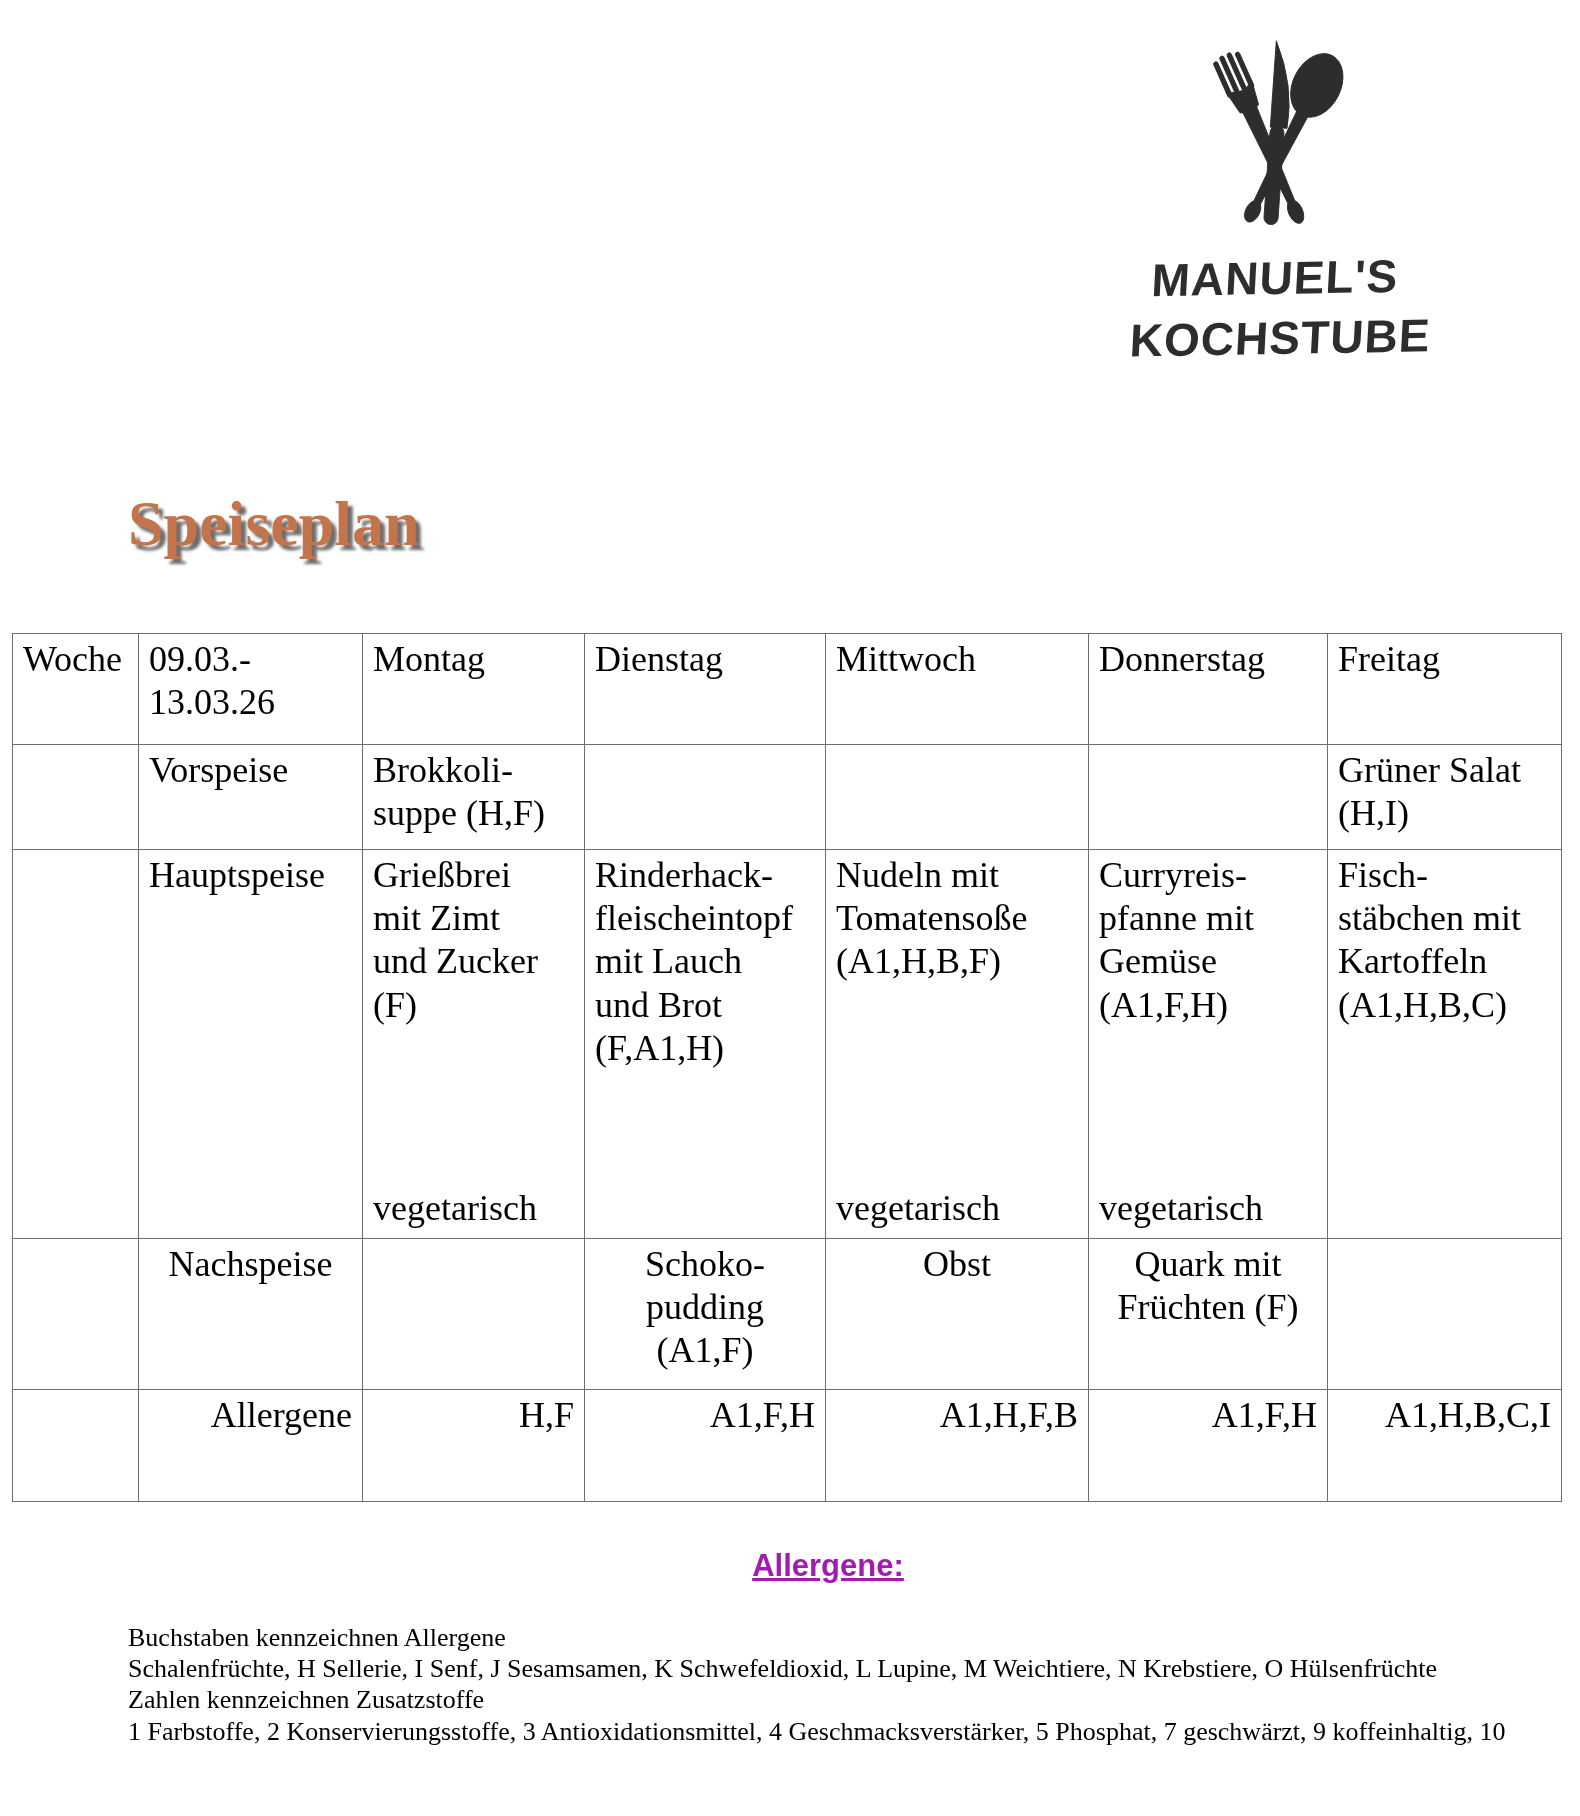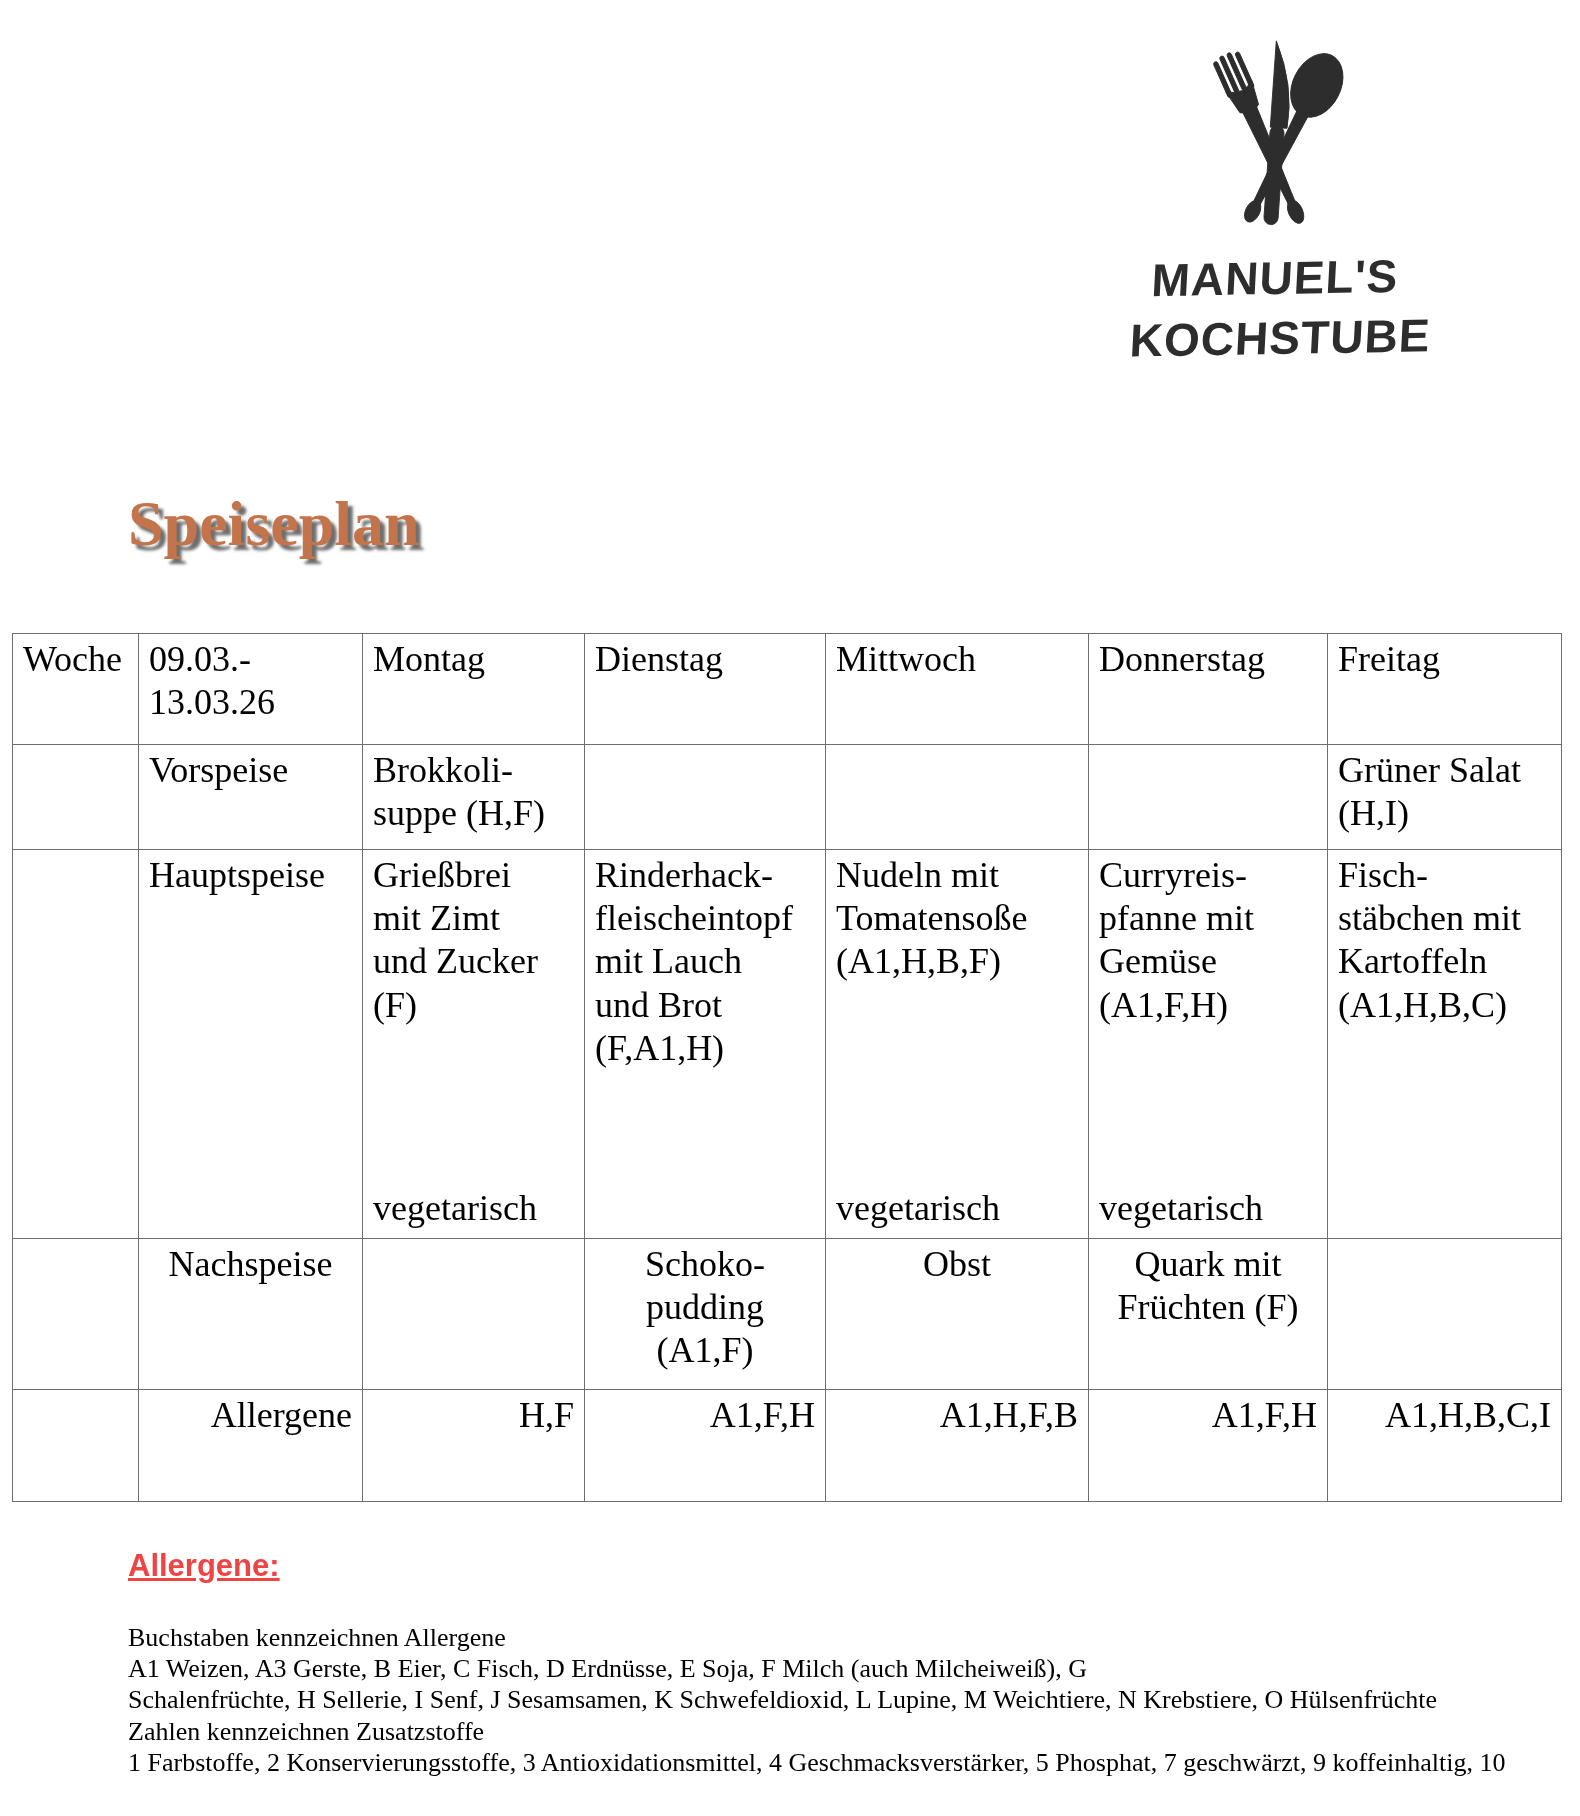--- a/index.html
+++ b/index.html
@@ -67,23 +67,24 @@
     position: absolute;
     left: 10px; bottom: 8px;
     white-space: nowrap;
   }
   
   .allergen-section { position: absolute; left: 128px; top: 1548px; width: 1400px; }
   .allergen-heading {
     font-family: "Liberation Sans", sans-serif;
     font-weight: bold;
     font-size: 31px;
-    color: #ef4444;
+    color: #a21caf;
     text-decoration: underline;
     margin: 0 0 38px 0;
+    text-align: center;
   }
   .allergen-lines { font-size: 26px; line-height: 1.2; }
   .allergen-lines div { min-height: 31px; }
 </style>
 </head>
 <body>
 
 <div class="logo">
   <svg viewBox="0 0 240 240" width="215" height="212" aria-hidden="true">
     <g fill="#2d2d2d" stroke="#2d2d2d" stroke-width="1">
@@ -212,18 +213,17 @@
         <td>A1,H,B,C,I</td>
       </tr>
     </tbody>
   </table>
 </div>
 
 <div class="allergen-section">
   <div class="allergen-heading">Allergene:</div>
   <div class="allergen-lines">
     <div>Buchstaben kennzeichnen Allergene</div>
-    <div>A1 Weizen, A3 Gerste, B Eier, C Fisch, D Erdnüsse, E Soja, F Milch (auch Milcheiweiß), G</div>
     <div>Schalenfrüchte, H Sellerie, I Senf, J Sesamsamen, K Schwefeldioxid, L Lupine, M Weichtiere, N Krebstiere, O Hülsenfrüchte</div>
     <div>Zahlen kennzeichnen Zusatzstoffe</div>
     <div>1 Farbstoffe, 2 Konservierungsstoffe, 3 Antioxidationsmittel, 4 Geschmacksverstärker, 5 Phosphat, 7 geschwärzt, 9 koffeinhaltig, 10</div>
   </div>
 </div>
 
 </body></html>

